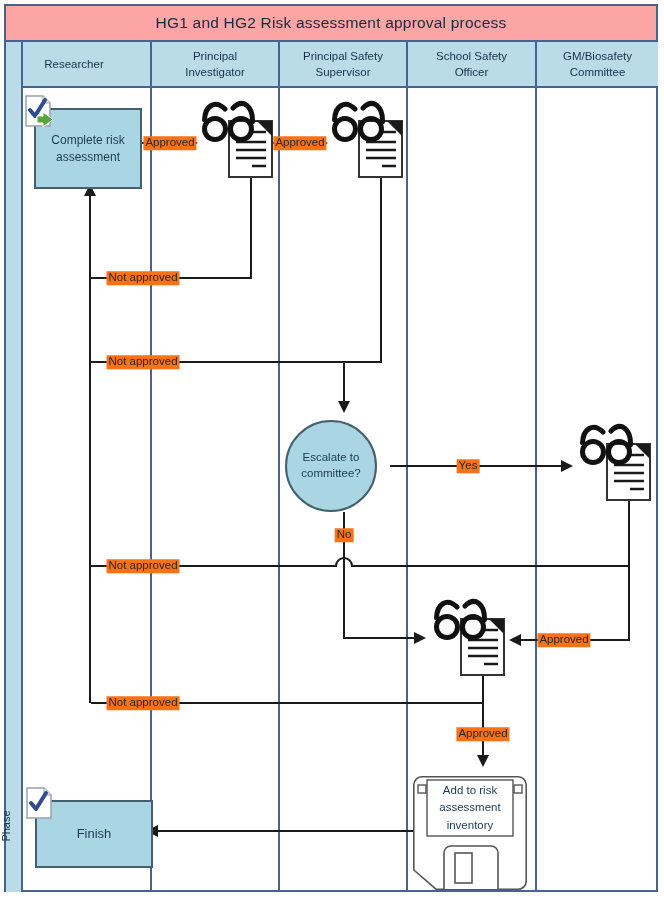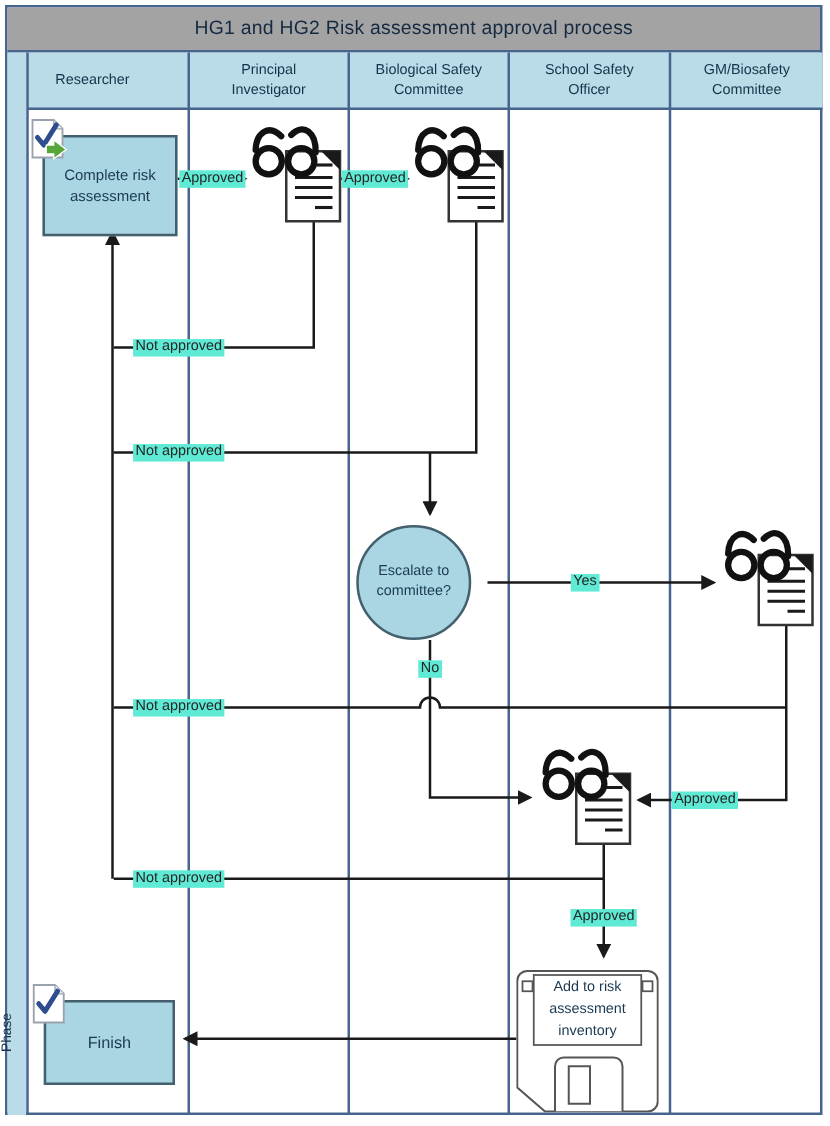--- a/index.html
+++ b/index.html
@@ -1,67 +1,67 @@
 <!DOCTYPE html>
 <html><head>
 <meta charset="utf-8">
 <style>
   html,body{margin:0;padding:0;background:#fff;}
   .stage{position:relative;width:664px;height:901px;background:#fff;overflow:hidden;
          font-family:"Liberation Sans",sans-serif;}
   
   .frame{position:absolute;left:4px;top:4px;width:650px;height:884px;border:2px solid #46648e;}
-  .title-band{position:absolute;left:6px;top:6px;width:650px;height:34px;background:#a3a3a3;
+  .title-band{position:absolute;left:6px;top:6px;width:650px;height:34px;background:#fca5a5;
               border-bottom:2px solid #46648e;display:flex;align-items:center;justify-content:center;}
   .title-band span{font-size:15.5px;color:#152a40;letter-spacing:.2px;}
   .phase-strip{position:absolute;left:6px;top:42px;width:15px;height:850px;background:#b9dce8;}
   .phase-text{position:absolute;left:-24px;top:818px;width:64px;height:16px;
               transform:rotate(-90deg);transform-origin:center;
               font-size:11px;color:#17324a;text-align:center;}
   .head-band{position:absolute;left:22px;top:42px;width:636px;height:45px;background:#b9dce8;}
   .hcell{position:absolute;top:42px;height:46px;display:flex;align-items:center;justify-content:center;
          text-align:center;font-size:11.5px;line-height:1.35;color:#17324a;padding:0 14px;box-sizing:border-box;}
   .vl{position:absolute;top:42px;width:2px;height:850px;background:#46648e;}
   .hl{position:absolute;left:22px;top:86px;width:636px;height:2px;background:#46648e;}
   
   svg.wires{position:absolute;left:0;top:0;width:664px;height:901px;}
   
   .node{position:absolute;background:#a9d6e2;border:2px solid #44606e;box-sizing:border-box;
         display:flex;align-items:center;justify-content:center;text-align:center;
         font-size:12px;line-height:1.4;color:#1b3a52;}
   .node-start{left:34px;top:108px;width:108px;height:81px;padding:0 8px;}
-  .node-finish{left:35px;top:800px;width:105px;height:68px;font-size:13px;}
+  .node-finish{left:35px;top:800px;width:118px;height:68px;font-size:13px;}
   .decision{position:absolute;left:285px;top:420px;width:92px;height:92px;border-radius:50%;
             background:#a9d6e2;border:2px solid #44606e;box-sizing:border-box;
             display:flex;align-items:center;justify-content:center;text-align:center;
             font-size:11.5px;line-height:1.35;color:#1b3a52;padding:0 10px;}
   .abs{position:absolute;}
   
-  .elabel{position:absolute;transform:translate(-50%,-50%);background:#5eead4;padding:1px 2px;
+  .elabel{position:absolute;transform:translate(-50%,-50%);background:#f97316;padding:1px 2px;
           font-size:11.5px;color:#262626;white-space:nowrap;line-height:1;}
   .inv-label{position:absolute;left:427px;top:781px;width:86px;height:54px;
              display:flex;align-items:center;justify-content:center;text-align:center;
              font-size:11.5px;line-height:1.5;color:#1b3a52;}
 </style>
 </head>
 <body>
 
 <div class="stage">
 
   <div class="frame"></div>
   <div class="title-band">
     <span>HG1 and HG2 Risk assessment approval process</span>
   </div>
   <div class="phase-strip"></div>
   <span class="phase-text">Phase</span>
   <div class="head-band"></div>
 
   <div class="hcell" style="left:22px;width:104px;">Researcher</div>
   <div class="hcell" style="left:152px;width:126px;">Principal Investigator</div>
-  <div class="hcell" style="left:280px;width:126px;">Biological Safety Committee</div>
+  <div class="hcell" style="left:280px;width:126px;">Principal Safety Supervisor</div>
   <div class="hcell" style="left:408px;width:127px;">School Safety Officer</div>
   <div class="hcell" style="left:537px;width:121px;">GM/Biosafety Committee</div>
 
   <div class="vl" style="left:21px;"></div>
   <div class="vl" style="left:150px;"></div>
   <div class="vl" style="left:278px;"></div>
   <div class="vl" style="left:406px;"></div>
   <div class="vl" style="left:535px;"></div>
   <div class="hl"></div>
 

